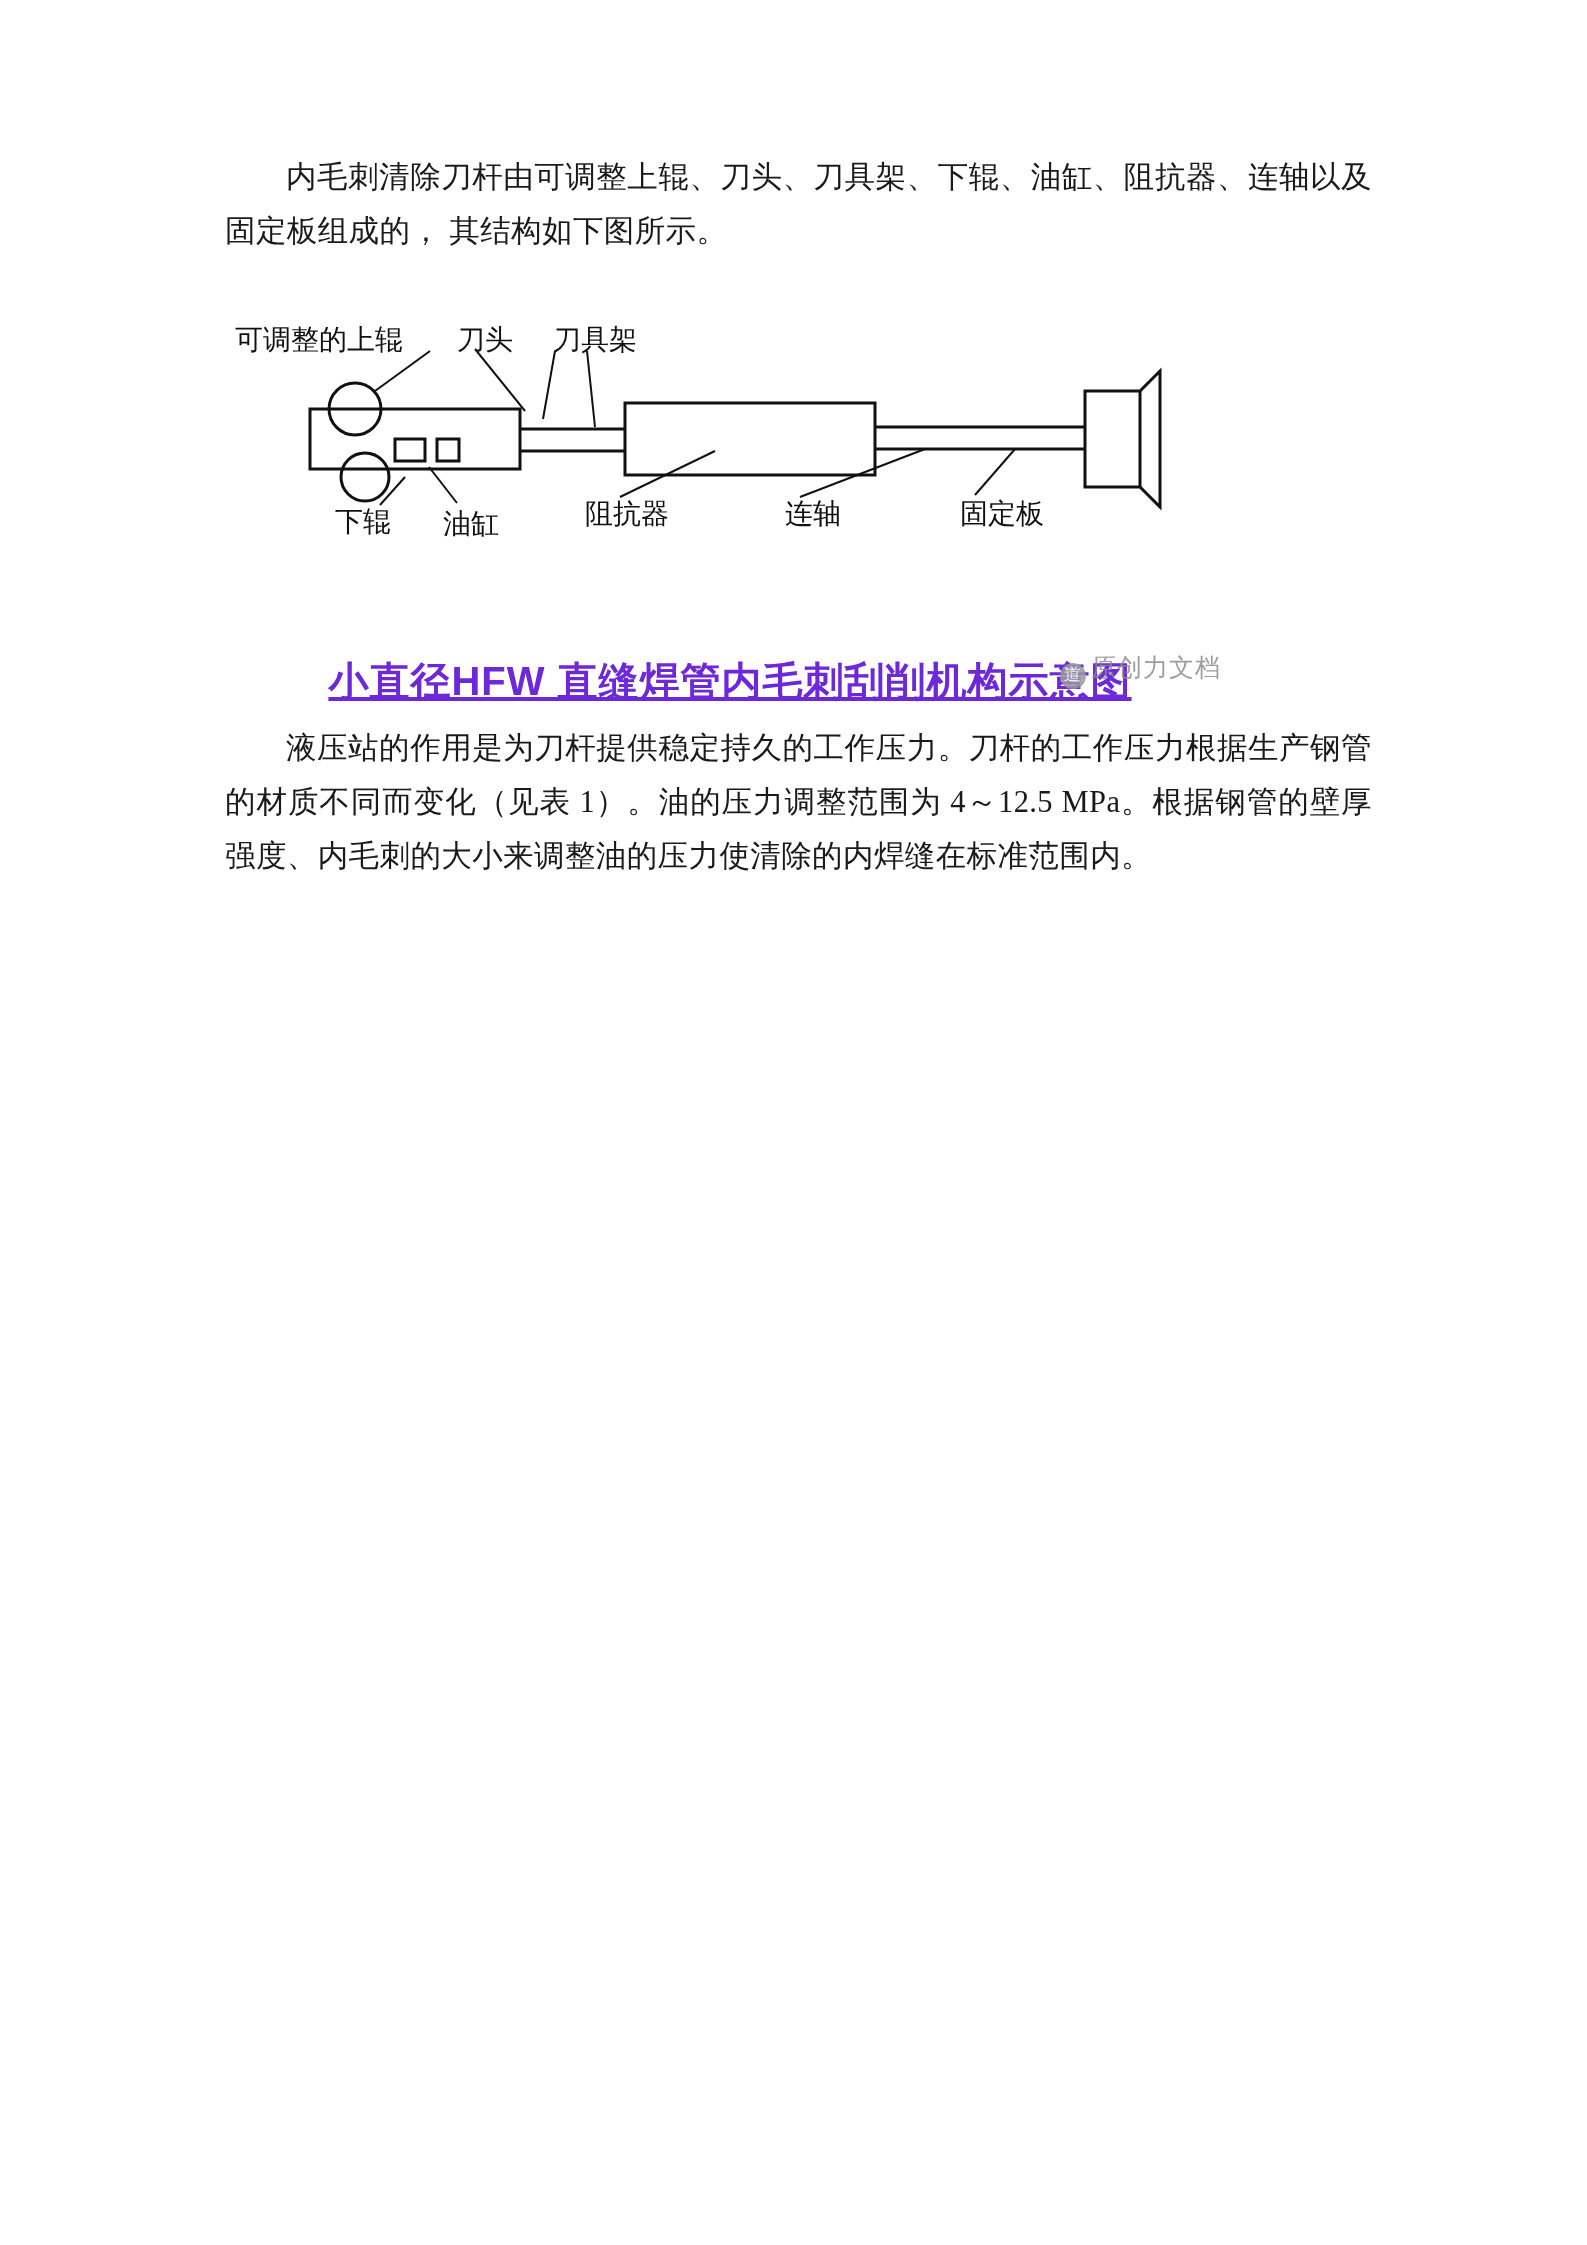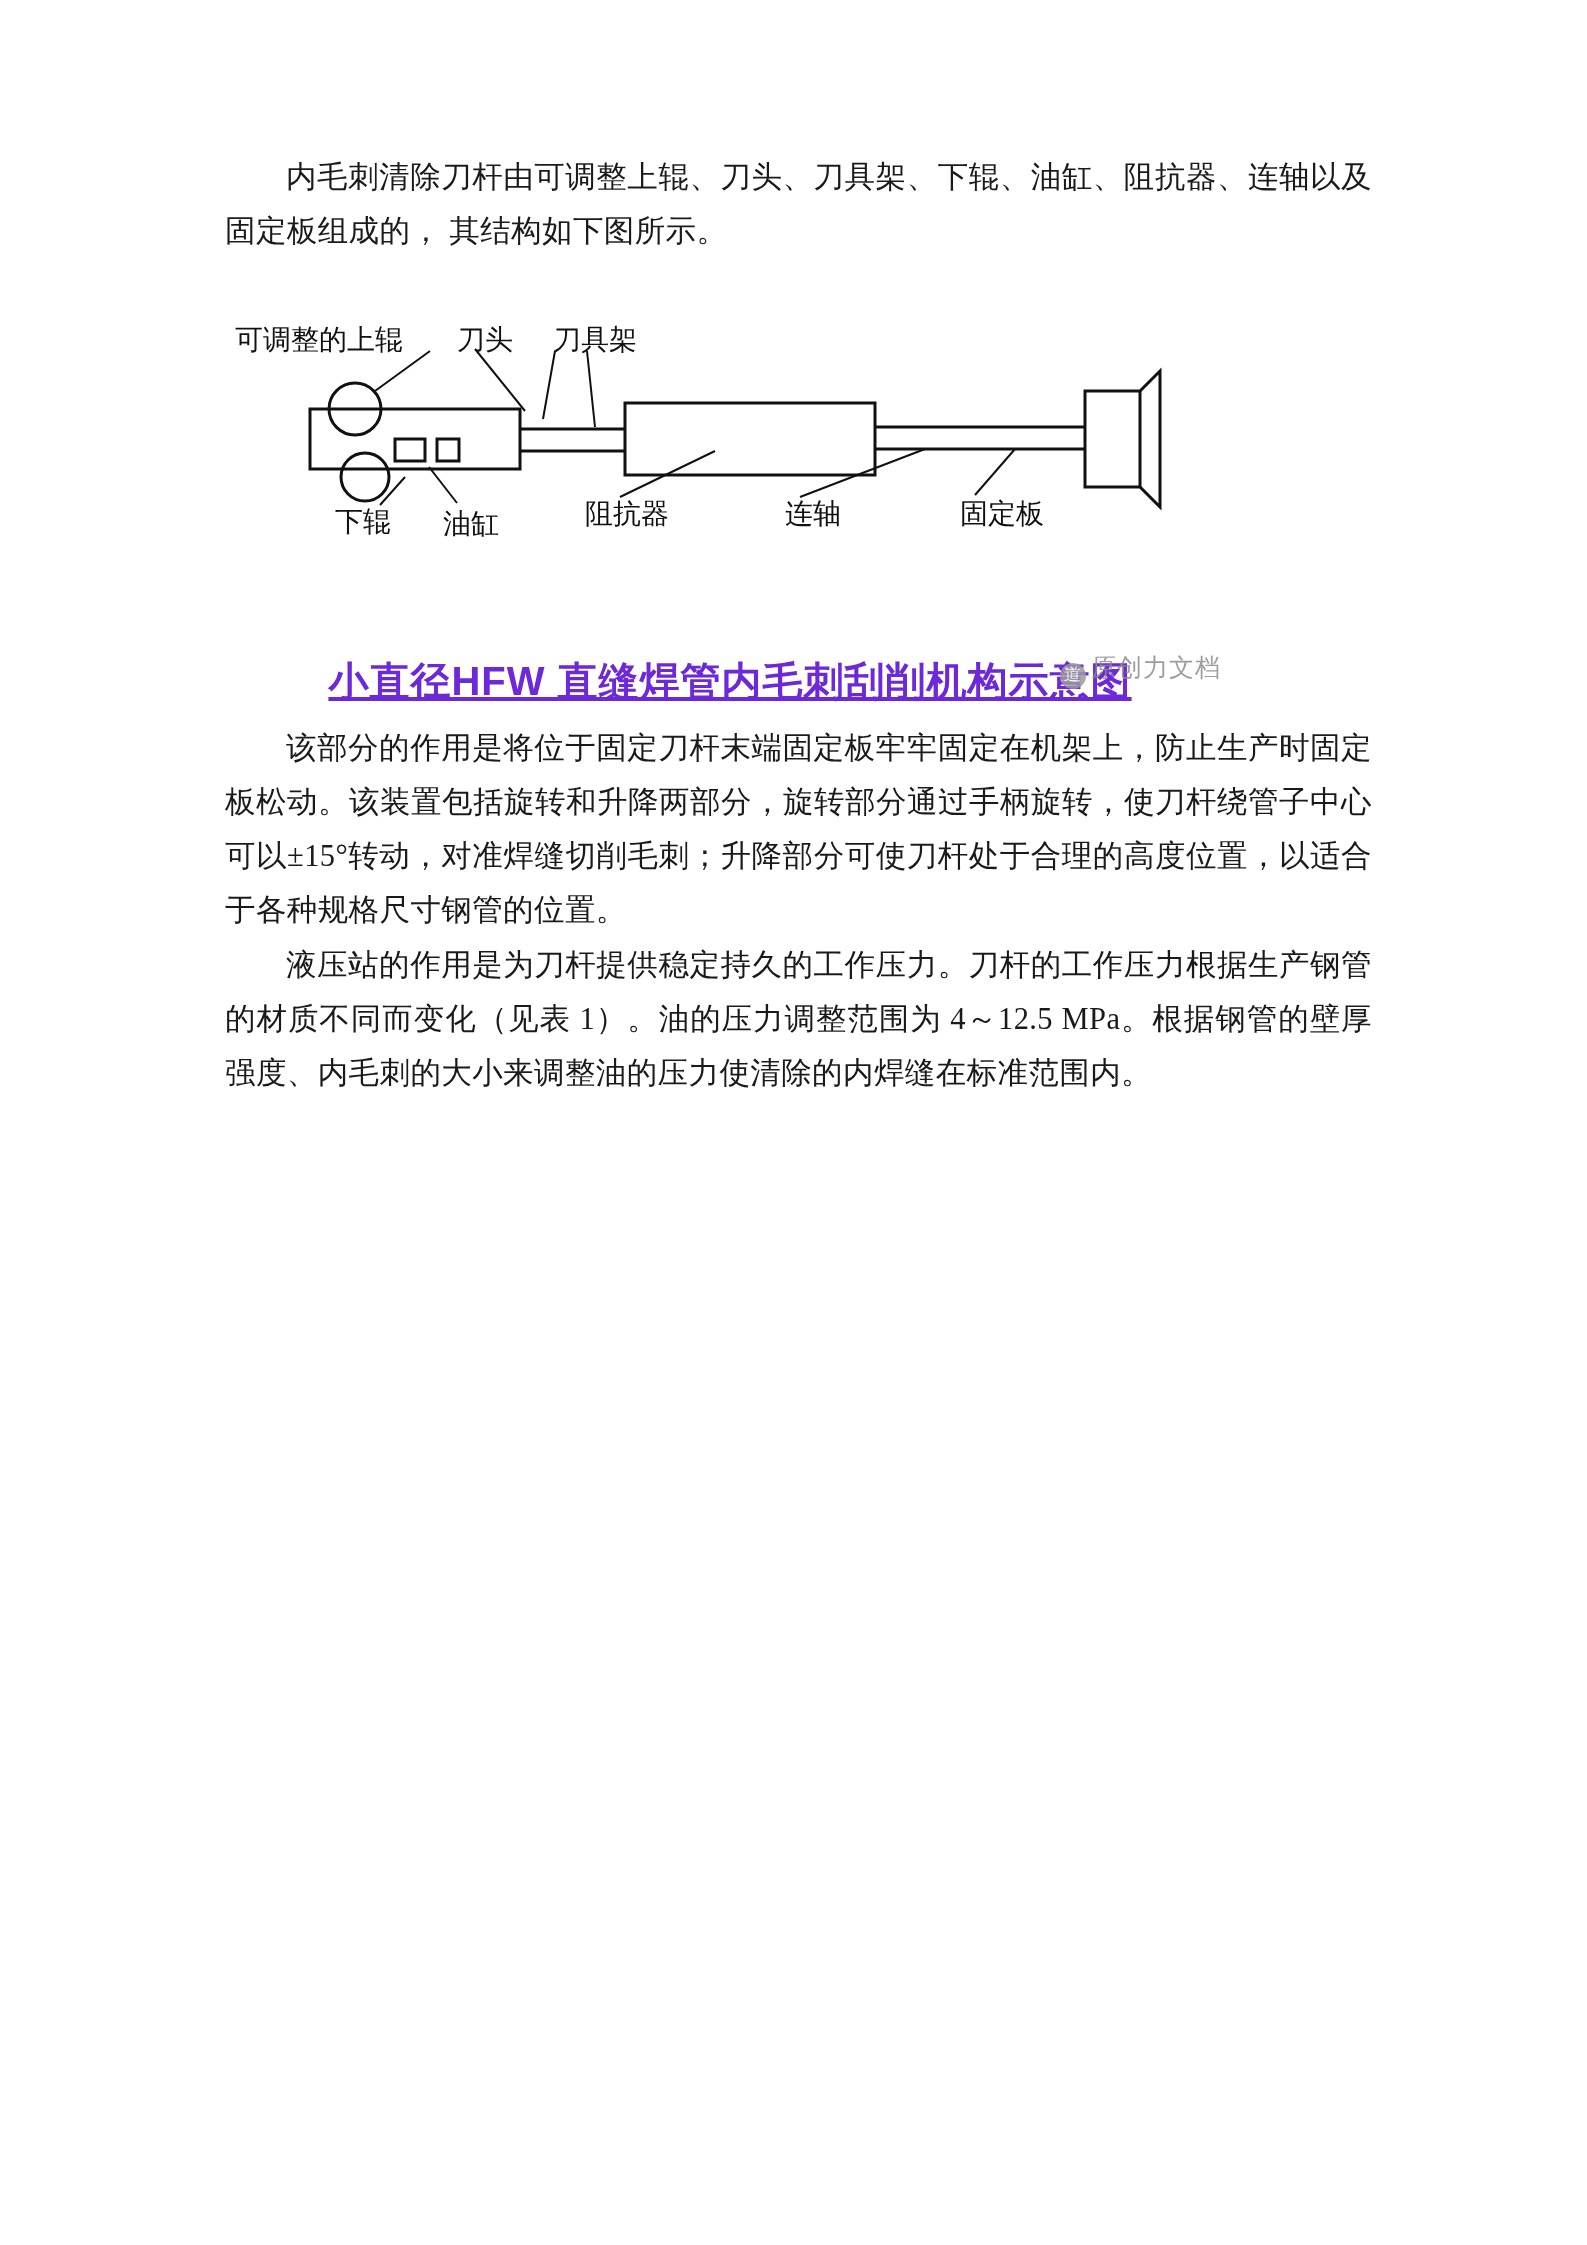--- a/index.html
+++ b/index.html
@@ -157,18 +157,17 @@
 
     <div class="fig-caption">小直径HFW 直缝焊管内毛刺刮削机构示意图</div>
 
     <div class="watermark">
       <span class="wm-badge">道</span><span>原创力文档</span>
     </div>
   </div>
 
 
 
-  <p class="body-text indent">该部分的作用是将位于固定刀杆末端固定板牢牢固定在机架上，防止生产时固定板松动。该装置包括旋转和升降两部分，旋转部分通过手柄旋转，使刀杆绕管子中心可以±15°转动，对准焊缝切削毛刺；升降部分可使刀杆处于合理的高度位置，以适合于各种规格尺寸钢管的位置。</p>
 
 
   <p class="body-text indent">液压站的作用是为刀杆提供稳定持久的工作压力。刀杆的工作压力根据生产钢管的材质不同而变化（见表 1）。油的压力调整范围为 4～12.5 MPa。根据钢管的壁厚强度、内毛刺的大小来调整油的压力使清除的内焊缝在标准范围内。</p>
 
 </div>
 
 </body></html>

